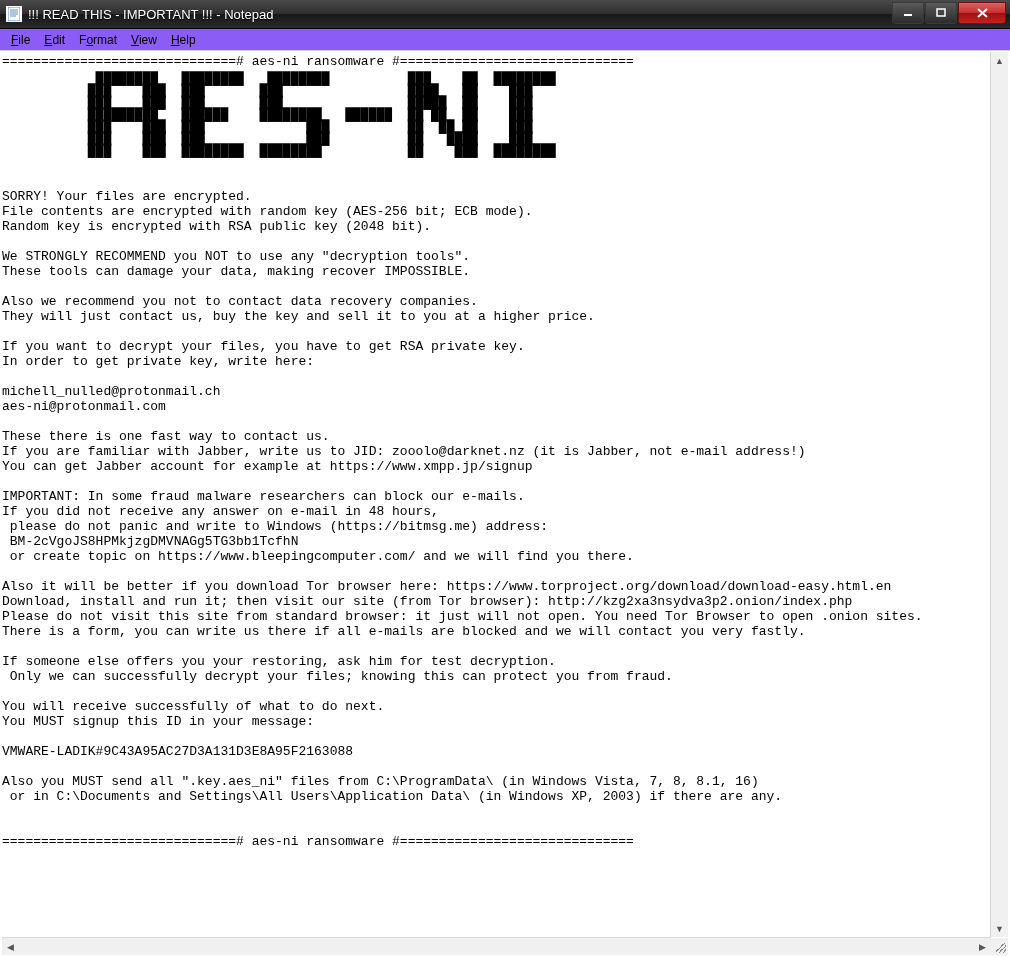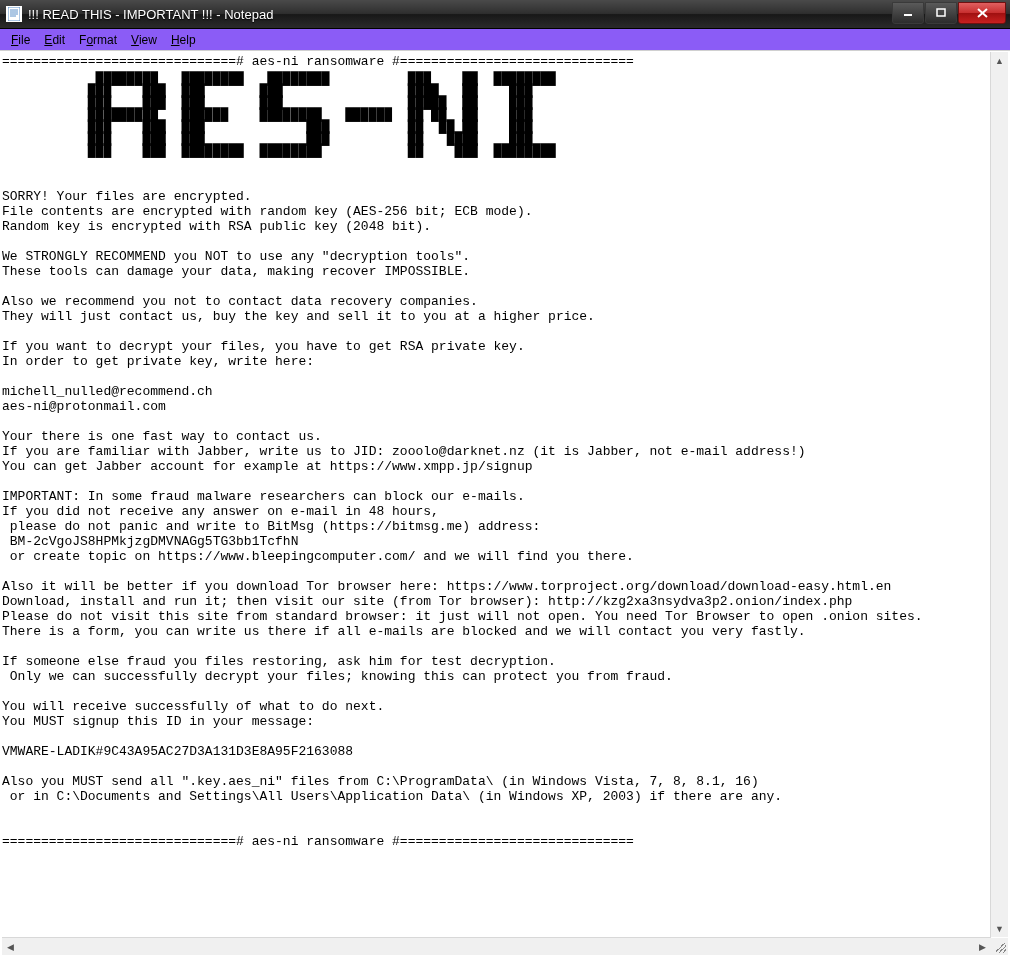--- a/index.html
+++ b/index.html
@@ -202,39 +202,39 @@
 <span></span>
 <span>We STRONGLY RECOMMEND you NOT to use any "decryption tools".</span>
 <span>These tools can damage your data, making recover IMPOSSIBLE.</span>
 <span></span>
 <span>Also we recommend you not to contact data recovery companies.</span>
 <span>They will just contact us, buy the key and sell it to you at a higher price.</span>
 <span></span>
 <span>If you want to decrypt your files, you have to get RSA private key.</span>
 <span>In order to get private key, write here:</span>
 <span></span>
-<span>michell_nulled@recommend.ch</span>
+<span>michell_nulled@protonmail.ch</span>
 <span>aes-ni@protonmail.com</span>
 <span></span>
-<span>Your there is one fast way to contact us.</span>
+<span>These there is one fast way to contact us.</span>
 <span>If you are familiar with Jabber, write us to JID: zooolo@darknet.nz (it is Jabber, not e-mail address!)</span>
 <span>You can get Jabber account for example at https://www.xmpp.jp/signup</span>
 <span></span>
 <span>IMPORTANT: In some fraud malware researchers can block our e-mails.</span>
 <span>If you did not receive any answer on e-mail in 48 hours,</span>
-<span> please do not panic and write to BitMsg (https://bitmsg.me) address:</span>
+<span> please do not panic and write to Windows (https://bitmsg.me) address:</span>
 <span> BM-2cVgoJS8HPMkjzgDMVNAGg5TG3bb1TcfhN</span>
 <span> or create topic on https://www.bleepingcomputer.com/ and we will find you there.</span>
 <span></span>
 <span>Also it will be better if you download Tor browser here: https://www.torproject.org/download/download-easy.html.en</span>
 <span>Download, install and run it; then visit our site (from Tor browser): http://kzg2xa3nsydva3p2.onion/index.php</span>
 <span>Please do not visit this site from standard browser: it just will not open. You need Tor Browser to open .onion sites.</span>
 <span>There is a form, you can write us there if all e-mails are blocked and we will contact you very fastly.</span>
 <span></span>
-<span>If someone else fraud you files restoring, ask him for test decryption.</span>
+<span>If someone else offers you your restoring, ask him for test decryption.</span>
 <span> Only we can successfully decrypt your files; knowing this can protect you from fraud.</span>
 <span></span>
 <span>You will receive successfully of what to do next.</span>
 <span>You MUST signup this ID in your message:</span>
 <span></span>
 <span>VMWARE-LADIK#9C43A95AC27D3A131D3E8A95F2163088</span>
 <span></span>
 <span>Also you MUST send all ".key.aes_ni" files from C:\ProgramData\ (in Windows Vista, 7, 8, 8.1, 16)</span>
 <span> or in C:\Documents and Settings\All Users\Application Data\ (in Windows XP, 2003) if there are any.</span>
 <span></span>

